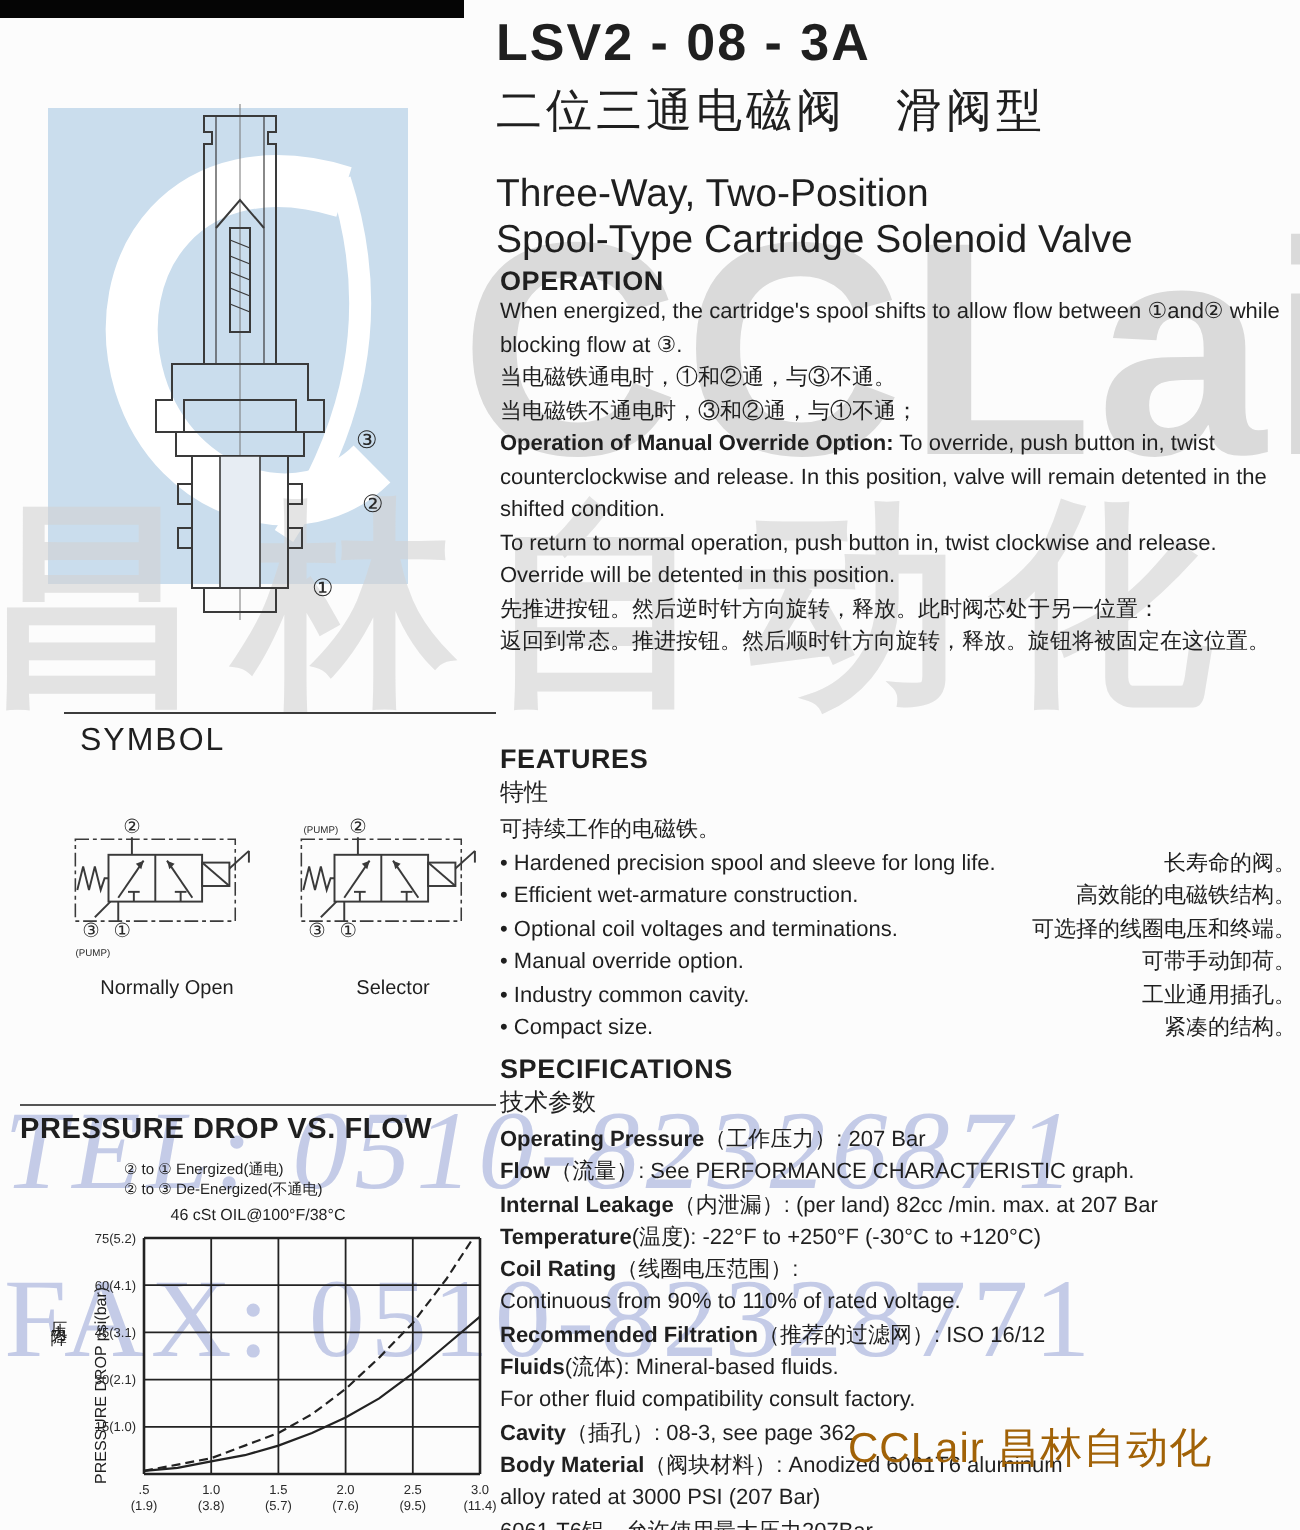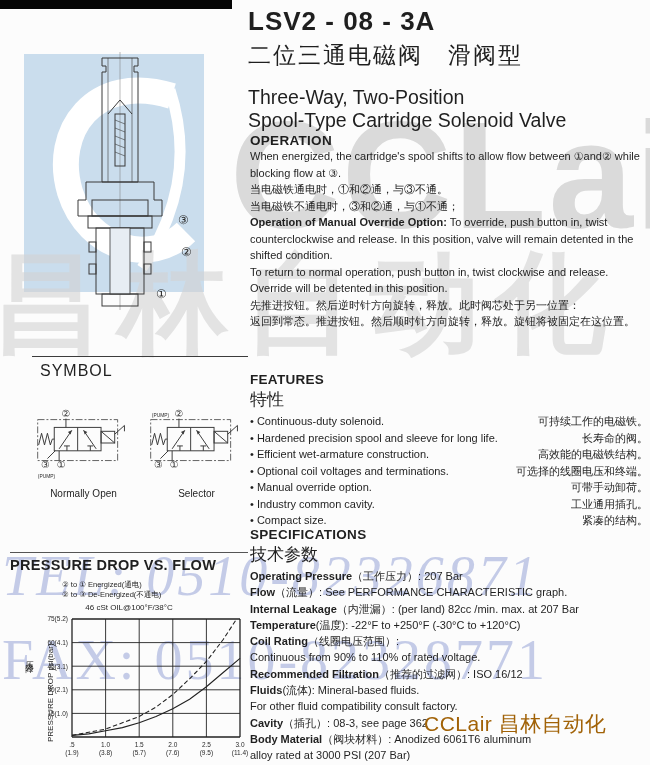--- a/index.html
+++ b/index.html
@@ -29,21 +29,21 @@
   .model{font-size:26px;font-weight:bold;letter-spacing:1px;}
   .title-zh{font-size:23px;margin-top:3px;letter-spacing:2px;}
   .title-en{font-size:19.5px;line-height:23px;margin-top:15px;}
 
   .sec-operation{left:250px;top:133px;width:400px;}
   .sec-heading{font-size:13.5px;font-weight:bold;letter-spacing:.3px;}
   .op-line{font-size:11px;line-height:16.5px;}
   .b{font-weight:bold;}
 
   .sec-features{left:250px;top:372px;width:398px;}
-  .sub-zh{font-size:17px;margin:1px 0 2px 0;}
+  .sub-zh{font-size:12px;margin:1px 0 2px 0;}
   .feat-row{display:flex;justify-content:space-between;font-size:11px;line-height:16.5px;}
   .feat-en::before{content:"• ";}
 
   .sec-specs{left:250px;top:527px;width:398px;}
   .spec-line{font-size:11px;line-height:16.3px;}
 
   .brand-footer{left:424px;top:710px;font-size:21px;color:#a16207;letter-spacing:.5px;}
 
   
   .valve-drawing{left:28px;top:52px;width:208px;height:262px;}
@@ -104,21 +104,20 @@
     <div class="op-line"><span class="b">Operation of Manual Override Option:</span><span> To override, push button in, twist counterclockwise and release. In this position, valve will remain detented in the shifted condition.</span></div>
     <div class="op-line"><span class="b"></span><span>To return to normal operation, push button in, twist clockwise and release. Override will be detented in this position.</span></div>
     <div class="op-line"><span class="b"></span><span>先推进按钮。然后逆时针方向旋转，释放。此时阀芯处于另一位置：</span></div>
     <div class="op-line"><span class="b"></span><span>返回到常态。推进按钮。然后顺时针方向旋转，释放。旋钮将被固定在这位置。</span></div>
   </div>
 
   <div class="abs z sec-features">
     <div class="sec-heading">FEATURES</div>
     <div class="sub-zh">特性</div>
     <div class="feat-row">
-        <span class="feat-en">Continuous-duty solenoid.</span>
         <span>可持续工作的电磁铁。</span>
       </div>
     <div class="feat-row">
         <span class="feat-en">Hardened precision spool and sleeve for long life.</span>
         <span>长寿命的阀。</span>
       </div>
     <div class="feat-row">
         <span class="feat-en">Efficient wet-armature construction.</span>
         <span>高效能的电磁铁结构。</span>
       </div>

